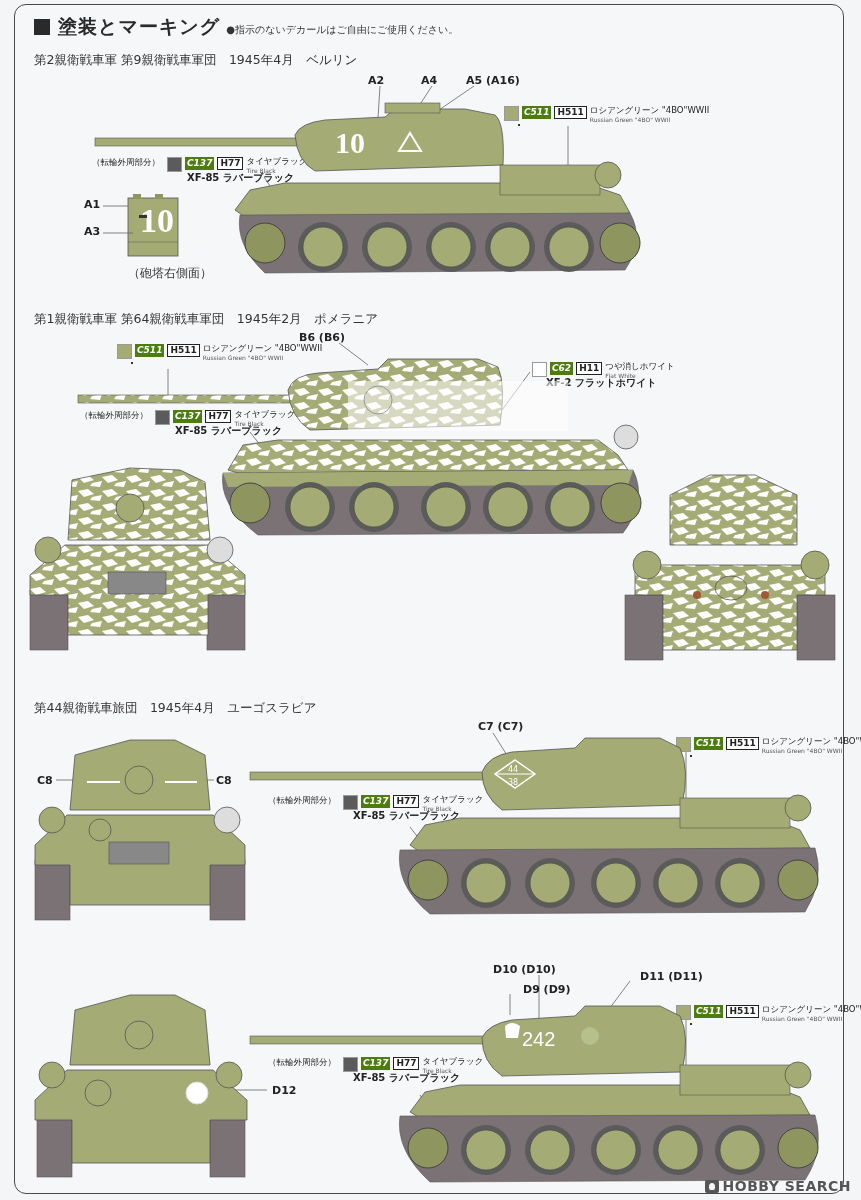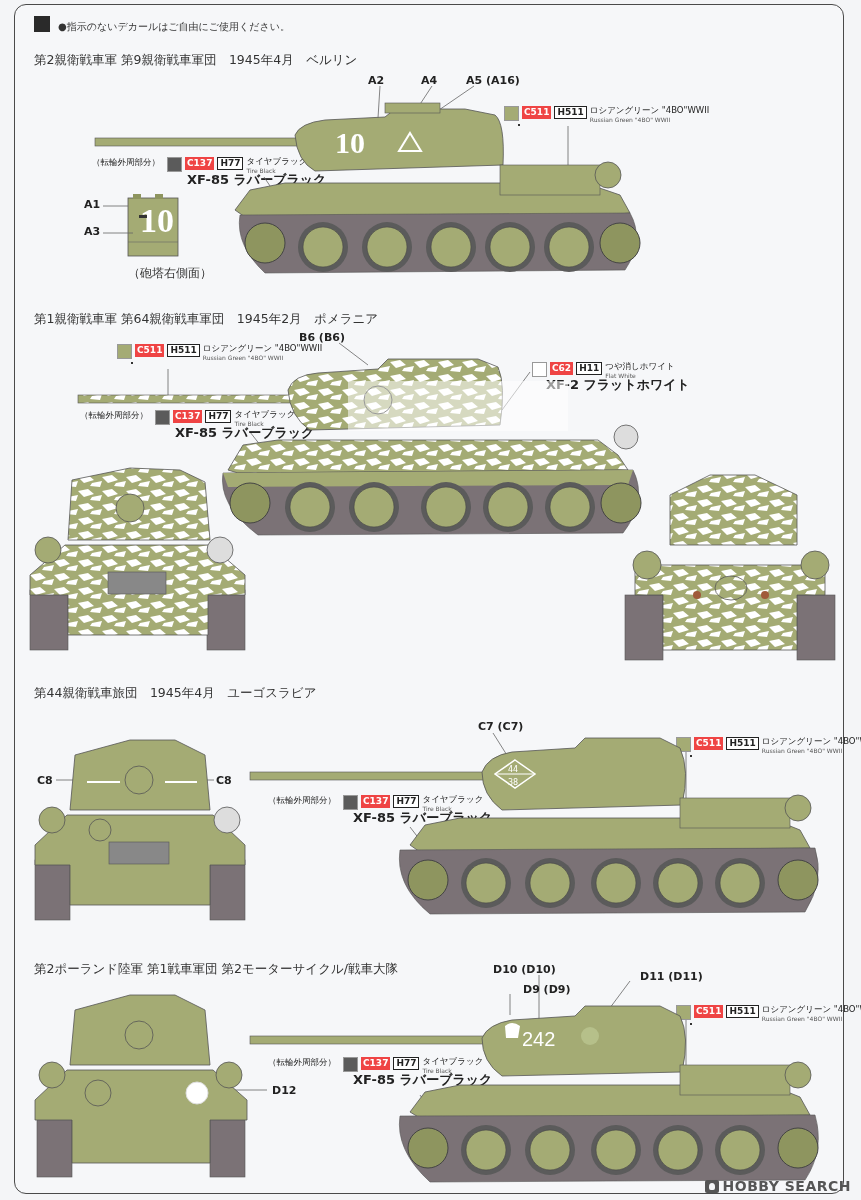--- a/index.html
+++ b/index.html
@@ -6,42 +6,43 @@
   body{width:861px;height:1200px;position:relative;overflow:hidden;font-family:"DejaVu Sans","Liberation Sans",sans-serif;color:#2a2a2a;}
   .frame{position:absolute;left:14px;top:4px;width:828px;height:1188px;border:1.5px solid #4a4a4a;border-radius:12px;background:#f6f7f9;}
   .title{position:absolute;left:34px;top:14px;display:flex;align-items:baseline;gap:6px;}
   .title .sq{display:inline-block;width:16px;height:16px;background:#2a2a2a;margin-right:2px;transform:translateY(2px);}
   .title .main{font-size:19px;font-weight:bold;letter-spacing:1px;color:#2a2a2a;}
   .title .note{font-size:10px;color:#333;}
   .sec-head{position:absolute;font-size:12.5px;color:#333;white-space:nowrap;line-height:16px;}
   .callout{position:absolute;font-size:11px;font-weight:bold;color:#222;white-space:nowrap;}
   .paint{position:absolute;display:flex;align-items:flex-start;gap:3px;white-space:nowrap;}
   .paint .sw{width:13px;height:13px;border:1px solid #999;}
-  .paint .code-c{background:#ef4444;color:#fff;font-size:9px;font-weight:bold;padding:1px 2px;line-height:11px;}
+  .paint .code-c{background:#4d7c0f;color:#fff;font-size:9px;font-weight:bold;padding:1px 2px;line-height:11px;font-style:italic;}
   .paint .code-h{border:1px solid #222;color:#222;font-size:9px;font-weight:bold;padding:0 2px;line-height:11px;background:#fff;}
   .paint .names{display:flex;flex-direction:column;line-height:9px;}
   .paint .jp{font-size:8.5px;color:#222;}
   .paint .en{font-size:6px;color:#555;}
-  .paint .xf{position:absolute;left:0;top:14px;font-size:13px;font-weight:bold;color:#222;}
+  .paint .xf{position:absolute;left:0;top:14px;font-size:10px;font-weight:bold;color:#222;}
   .paint .pre{font-size:8.5px;color:#222;margin-right:4px;}
   .paint .dot{position:absolute;left:14px;top:18px;width:2px;height:2px;background:#333;}
   .small-label{position:absolute;font-size:12px;color:#333;white-space:nowrap;}
   svg{position:absolute;overflow:visible;}
   .leader{stroke:#666;stroke-width:0.8;fill:none;}
   .watermark{position:absolute;right:10px;bottom:6px;display:flex;align-items:center;gap:4px;color:#555;font-family:"DejaVu Sans","Liberation Sans",sans-serif;font-size:14px;letter-spacing:0.5px;font-weight:bold;}
   .watermark .logo{width:14px;height:13px;background:#555;border-radius:2px;position:relative;}
   .watermark .logo:after{content:"";position:absolute;left:4px;top:3px;width:6px;height:7px;border-radius:50% 50% 30% 30%;background:#f4f5f7;}
 </style>
 </head>
 <body>
 
 <div class="frame"></div>
 
 <div class="title">
   <span class="sq"></span>
+  <span class="main">塗装とマーキング</span>
   <span class="note">●指示のないデカールはご自由にご使用ください。</span>
 </div>
 
 <div class="sec-head" style="left:34px;top:52px;">第2親衛戦車軍 第9親衛戦車軍団　1945年4月　ベルリン</div>
 
 <div class="callout" style="left:368px;top:74px;">A2</div>
 <div class="callout" style="left:421px;top:74px;">A4</div>
 <div class="callout" style="left:466px;top:74px;">A5 (A16)</div>
 
 <div class="paint" style="left:504px;top:106px;">
@@ -213,21 +214,21 @@
   <rect x="172" y="125" width="38" height="65" fill="#7b7276" stroke="#555" stroke-width="0.6"></rect>
   <path d="M45 25 L85 5 L130 5 L172 25 L172 75 L45 75Z" fill="url(#snow)" stroke="#555" stroke-width="0.8"></path>
   <path d="M10 95 L200 95 L200 125 L172 125 L172 180 L38 180 L38 125 L10 125Z" fill="url(#snow)" stroke="#555" stroke-width="0.8"></path>
   <circle cx="22" cy="95" r="14" fill="#a4ab74" stroke="#555" stroke-width="0.8"></circle>
   <circle cx="190" cy="95" r="14" fill="#a4ab74" stroke="#555" stroke-width="0.8"></circle>
   <circle cx="72" cy="125" r="4" fill="#a05a3a"></circle>
   <circle cx="140" cy="125" r="4" fill="#a05a3a"></circle>
   <ellipse cx="106" cy="118" rx="16" ry="12" fill="none" stroke="#555" stroke-width="0.8"></ellipse>
 </svg>
 
-<div class="sec-head" style="left:34px;top:685px;">第44親衛戦車旅団　1945年4月　ユーゴスラビア</div>
+<div class="sec-head" style="left:34px;top:700px;">第44親衛戦車旅団　1945年4月　ユーゴスラビア</div>
 <div class="callout" style="left:478px;top:720px;">C7 (C7)</div>
 <div class="callout" style="left:37px;top:774px;">C8</div>
 <div class="callout" style="left:216px;top:774px;">C8</div>
 
 <div class="paint" style="left:676px;top:737px;">
   <span class="sw" style="background:#a4ab74"></span>
   <span class="code-c">C511</span>
   <span class="code-h">H511</span>
   <span class="names">
       <span class="jp">ロシアングリーン "4BO"WWII</span>
@@ -281,21 +282,20 @@
   <circle cx="366" cy="153" r="25" fill="#5b5b5b"></circle>
     <circle cx="366" cy="153" r="20" fill="#a4ab74" stroke="#444" stroke-width="0.6"></circle>
   <circle cx="428" cy="153" r="25" fill="#5b5b5b"></circle>
     <circle cx="428" cy="153" r="20" fill="#a4ab74" stroke="#444" stroke-width="0.6"></circle>
   <circle cx="490" cy="153" r="25" fill="#5b5b5b"></circle>
     <circle cx="490" cy="153" r="20" fill="#a4ab74" stroke="#444" stroke-width="0.6"></circle>
   <circle cx="548" cy="150" r="20" fill="#8e955f" stroke="#444" stroke-width="1"></circle>
 </svg>
 
 <div class="sec-head" style="left:34px;top:961px;">
-  <div>第2ポーランド陸軍 第1戦車軍団 第2モーターサイクル/戦車大隊</div>
 </div>
 <div class="callout" style="left:493px;top:963px;">D10 (D10)</div>
 <div class="callout" style="left:476px;top:983px;margin-left:47px;">D9 (D9)</div>
 <div class="callout" style="left:640px;top:970px;">D11 (D11)</div>
 <div class="callout" style="left:272px;top:1084px;">D12</div>
 
 <div class="paint" style="left:676px;top:1005px;">
   <span class="sw" style="background:#a4ab74"></span>
   <span class="code-c">C511</span>
   <span class="code-h">H511</span>

